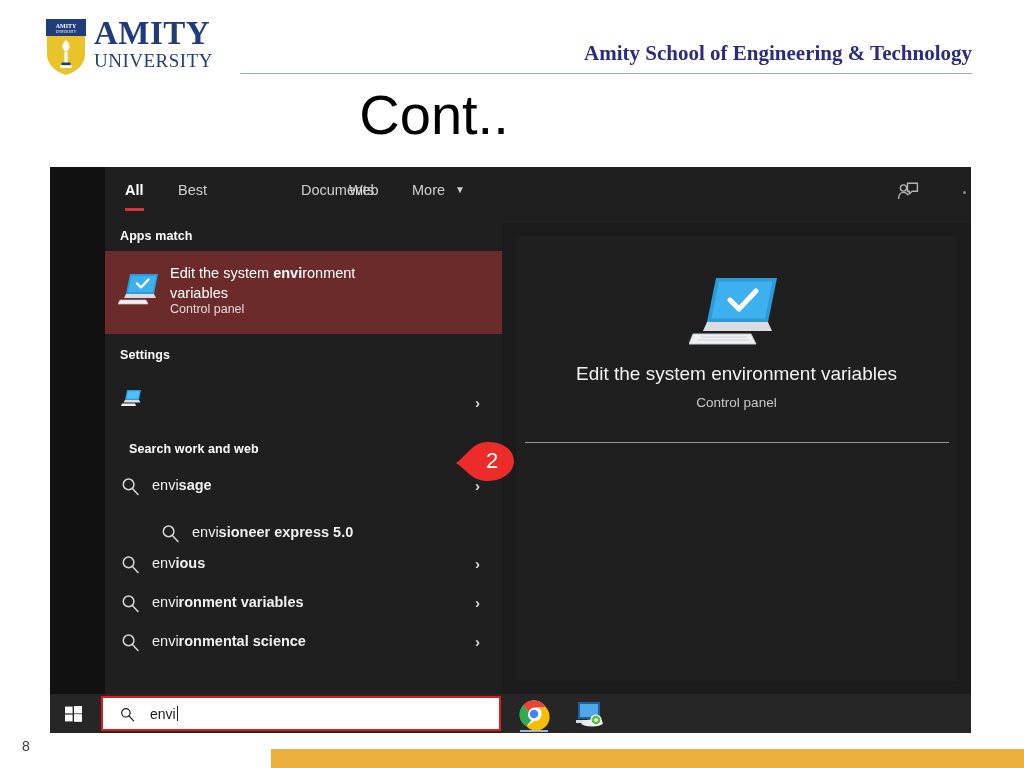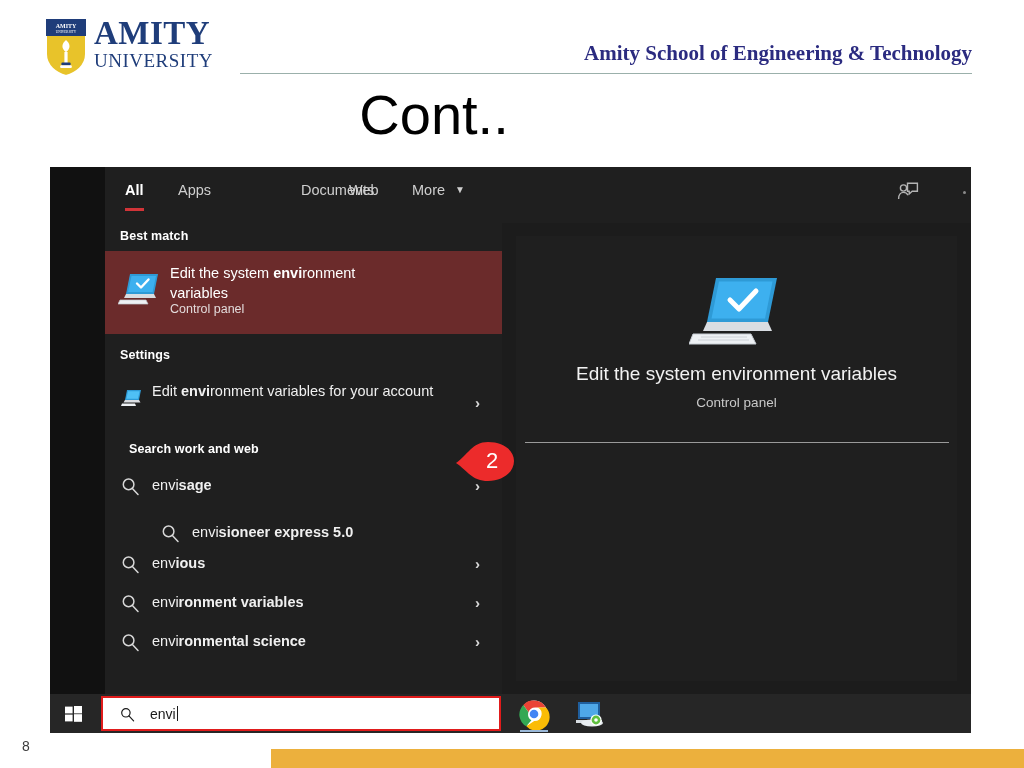--- a/index.html
+++ b/index.html
@@ -513,21 +513,21 @@
     <div id="left-rail"></div>
 
     <div id="search-body">
 
       <div id="tab-strip">
         <div class="tab active" style="left:20px;">
           <span>All</span>
           <span class="tab-underline"></span>
         </div>
         <div class="tab" style="left:73px;">
-          <span>Apps</span>
+          <span>Best</span>
         </div>
         <div class="tab" style="left:152px;margin-left:44px;">
           <span>Documents</span>
         </div>
         <div class="tab" style="left:244px;">
           <span>Web</span>
         </div>
         <div class="tab" style="left:307px;">
           <span>More</span>
           <span id="chevron-more">▼</span>
@@ -536,21 +536,21 @@
         <svg id="feedback-icon" viewBox="0 0 22 22">
           <circle cx="6.5" cy="7" r="3.1" fill="none" stroke="#cfcfcf" stroke-width="1.4"></circle>
           <path d="M1.6 18 C1.6 13.6 4 11.4 6.5 11.4 C8.2 11.4 10 12.4 11 14.2" fill="none" stroke="#cfcfcf" stroke-width="1.4"></path>
           <path d="M10.5 2.2 H20.4 V10.2 H15.2 L12.2 13 V10.2 H10.5 Z" fill="none" stroke="#cfcfcf" stroke-width="1.4"></path>
         </svg>
         <div id="more-dots"></div>
       </div>
 
       <div id="results-col">
 
-        <div class="section-head" style="top:6px;">Best match</div>
+        <div class="section-head" style="top:6px;">Apps match</div>
 
         <div id="best-match-row">
           <svg id="best-match-icon" viewBox="0 0 44 36">
             <path d="M12 3 L40 3 L36 23 L8 23 Z" fill="#2e9ad6"></path>
             <path d="M13.5 5 L38 5 L34.6 21 L10 21 Z" fill="#3db0ef"></path>
             <path d="M19 12.5 L23 16.5 L30.5 8.5" fill="none" stroke="#ffffff" stroke-width="2.4" stroke-linecap="round" stroke-linejoin="round"></path>
             <path d="M8 23 L36 23 L38 27 L6 27 Z" fill="#d9dde2"></path>
             <path d="M2 29 L28 29 L30 33 L0 33 Z" fill="#eef1f4"></path>
             <path d="M2 29 L28 29 L30 33 L0 33 Z" fill="none" stroke="#c3c9cf" stroke-width="0.7"></path>
           </svg>
@@ -560,21 +560,20 @@
 
         <div class="section-head" style="top:125px;">Settings</div>
 
         <div id="settings-row">
           <svg id="settings-icon" viewBox="0 0 22 18">
             <path d="M6 1 L20 1 L18 11 L4 11 Z" fill="#2e9ad6"></path>
             <path d="M7 2.2 L18.6 2.2 L17 9.8 L5.4 9.8 Z" fill="#4fc0f5"></path>
             <path d="M4 11 L18 11 L19.5 13.5 L2.5 13.5 Z" fill="#d9dde2"></path>
             <path d="M1 14.5 L14 14.5 L15 17 L0 17 Z" fill="#eef1f4"></path>
           </svg>
-          <div id="settings-label"><span>Edit </span><b>envi</b><span>ronment variables for your account</span></div>
           <div class="row-chevron" style="top:21px;">›</div>
         </div>
 
         <div class="section-head" style="top:219px;margin-left:9px;">Search work and web</div>
 
         <div class="suggest-row" style="top:245px;">
           <svg class="suggest-icon" viewBox="0 0 19 19">
             <circle cx="7.6" cy="7.4" r="5.3" fill="none" stroke="#d8d8d8" stroke-width="1.5"></circle>
             <line x1="11.4" y1="11.4" x2="17" y2="17.4" stroke="#d8d8d8" stroke-width="1.5" stroke-linecap="round"></line>
           </svg>

